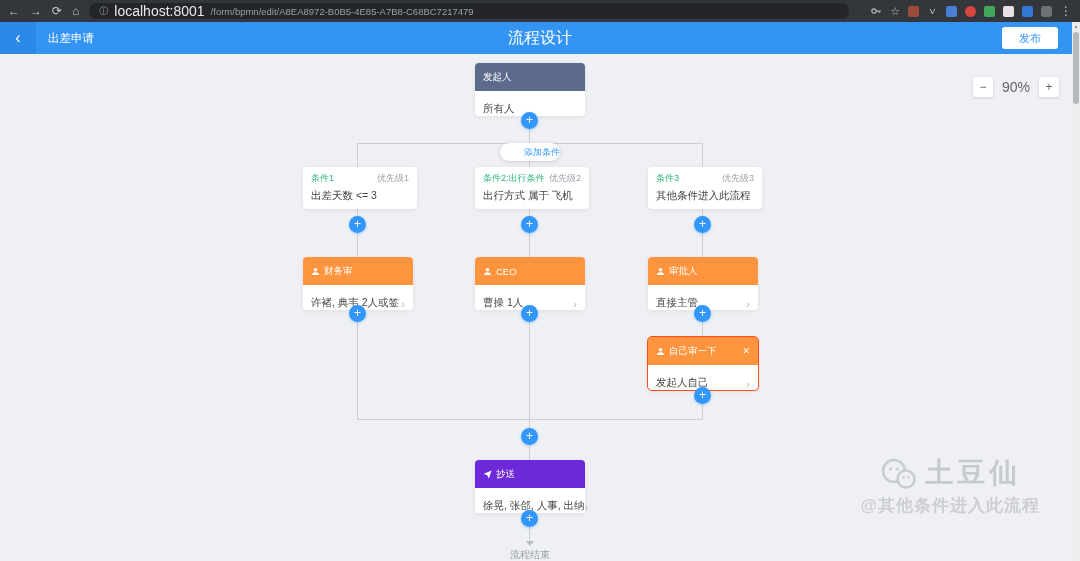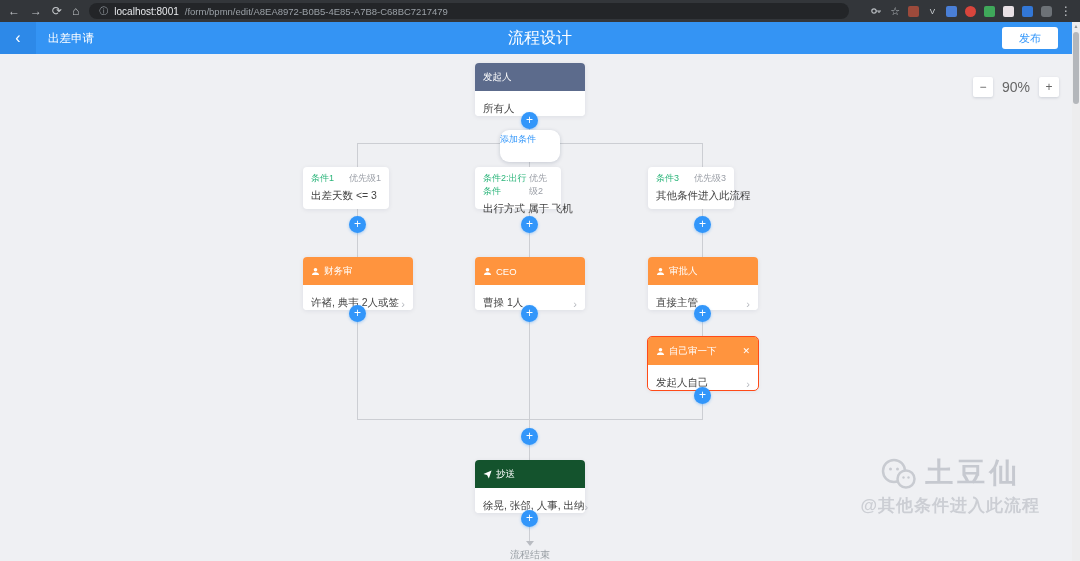--- a/index.html
+++ b/index.html
@@ -6,21 +6,21 @@
   html,body { width:1080px; height:561px; overflow:hidden; background:#eff0f3;
     font-family:"Liberation Sans","DejaVu Sans",sans-serif; }
 
   
   .chrome { position:relative; width:1080px; height:22px; background:#33363a;
     display:flex; align-items:center; padding:0 8px; gap:10px; }
   .nav-ic { color:#c3c6c9; font-size:12px; line-height:22px; cursor:pointer; }
   .url-pill { flex:0 0 760px; height:16px; background:#232528; border-radius:8px;
     display:flex; align-items:center; padding:0 10px; gap:6px; overflow:hidden; }
   .url-pill .info { color:#9aa0a6; font-size:9px; }
-  .url-host { color:#e8eaed; font-size:10px; white-space:nowrap; }
+  .url-host { color:#e8eaed; font-size:14px; white-space:nowrap; }
   .url-path { color:#9aa0a6; font-size:9.5px; white-space:nowrap; }
   .chrome-right { display:flex; align-items:center; gap:8px; margin-left:auto; }
   .ext { width:11px; height:11px; border-radius:2px; display:inline-block; font-size:8px;
     color:#cfd2d5; text-align:center; line-height:11px; cursor:pointer; }
   .star { color:#b7bbbf; font-size:11px; cursor:pointer; }
   .keysvg { display:block; }
 
   
   .appbar { position:relative; width:1080px; height:32px; background:#3494f4;
     display:flex; align-items:center; }
@@ -44,35 +44,35 @@
 
   .node { position:absolute; width:110px; border-radius:4px; background:#fff;
     box-shadow:0 1px 5px rgba(10,30,60,.08); cursor:pointer; z-index:4; }
   .node-head { height:28px; border-radius:4px 4px 0 0; color:#fff; font-size:9.5px;
     display:flex; align-items:center; padding:0 8px; gap:4px; white-space:nowrap; }
   .node-body { height:25px; border-radius:0 0 4px 4px; background:#fff; font-size:10.5px;
     color:#444; display:flex; align-items:flex-end; padding:0 8px; white-space:nowrap; }
   .node-body .chev { margin-left:auto; color:#b6b9bf; font-size:11px; }
   .head-slate { background:#5c6b8c; }
   .head-orange { background:#ff943e; }
-  .head-blue { background:#14532d;text-align:right; }
+  .head-blue { background:#6d28d9;text-align:right; }
   .node-start .node-body { height:25px; }
   .node-selected { outline:1px solid #ff4b18; outline-offset:0px; }
   .close-x { margin-left:auto; font-size:9px; cursor:pointer; }
 
-  .cond-card { position:absolute; width:86px; height:42px; background:#fff;
+  .cond-card { position:absolute; width:114px; height:42px; background:#fff;
     border-radius:4px; box-shadow:0 1px 5px rgba(10,30,60,.08); cursor:pointer;
     padding:5px 8px 0 8px; z-index:4; }
   .cond-row1 { display:flex; justify-content:space-between; font-size:9px; }
   .cond-label { color:#2bb57a; } .cond-priority { color:#9a9ea6; }
   .cond-body { margin-top:4px; font-size:10.5px; color:#444; white-space:nowrap; }
 
-  .add-cond-pill { position:absolute; left:500px; top:76px; width:60px; height:32px;
+  .add-cond-pill { position:absolute; left:500px; top:89px; width:60px; height:18px;
     background:#fff; border-radius:9px; box-shadow:0 1px 4px rgba(10,30,60,.18);
-    color:#3296fa; font-size:9px; text-align:left; line-height:18px; cursor:pointer; z-index:6; }
+    color:#3296fa; font-size:9px; text-align:right; line-height:18px; cursor:pointer; z-index:6; }
 
   .zoomctrl { position:absolute; top:23px; left:973px; display:flex; align-items:center;
     gap:9px; z-index:8; }
   .zoom-btn { width:20px; height:20px; background:#fff; border:none; border-radius:2px;
     box-shadow:0 1px 3px rgba(10,30,60,.15); color:#666; font-size:12px; cursor:pointer; }
   .zoom-level { font-size:14px; color:#666; }
 
   .end-arrow { position:absolute; left:526px; top:487px; width:0; height:0;
     border-left:4px solid transparent; border-right:4px solid transparent;
     border-top:5px solid #b9bcc2; }

